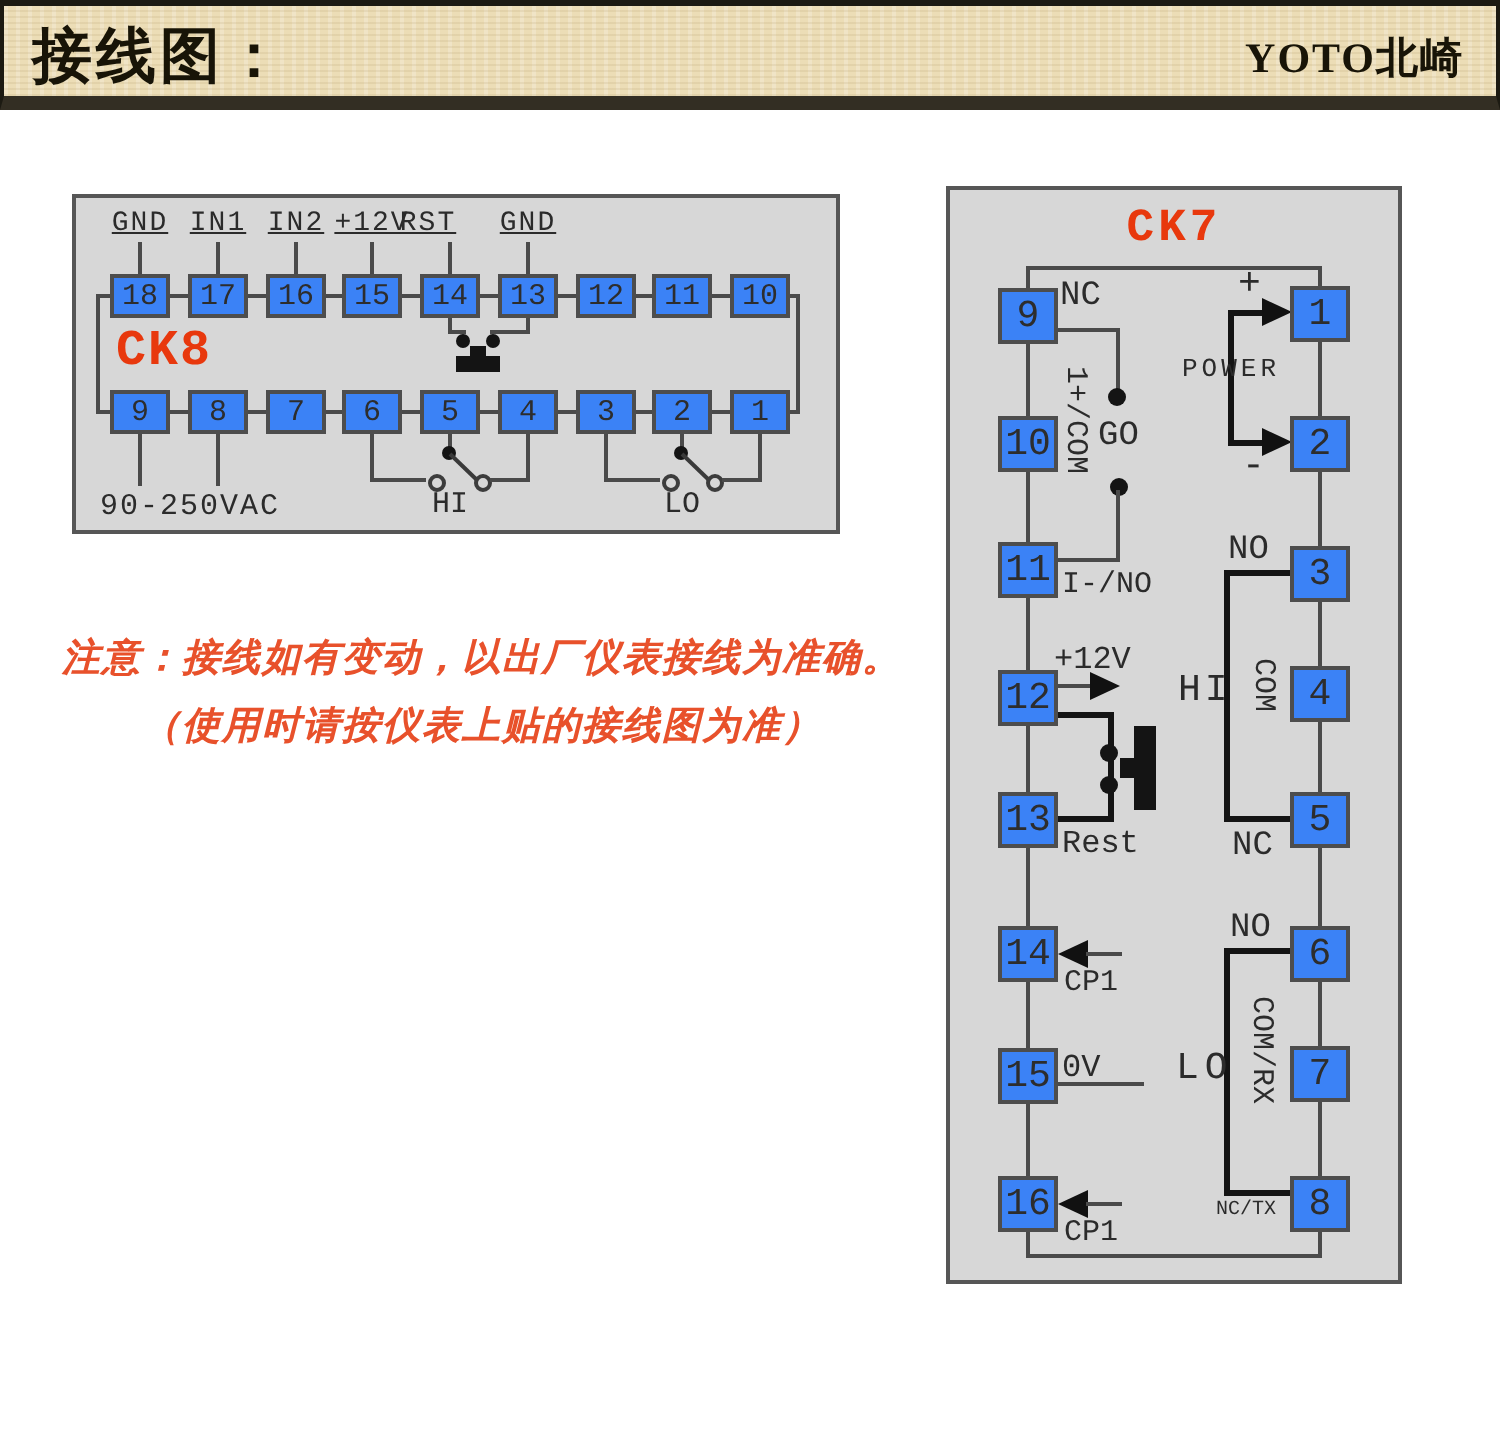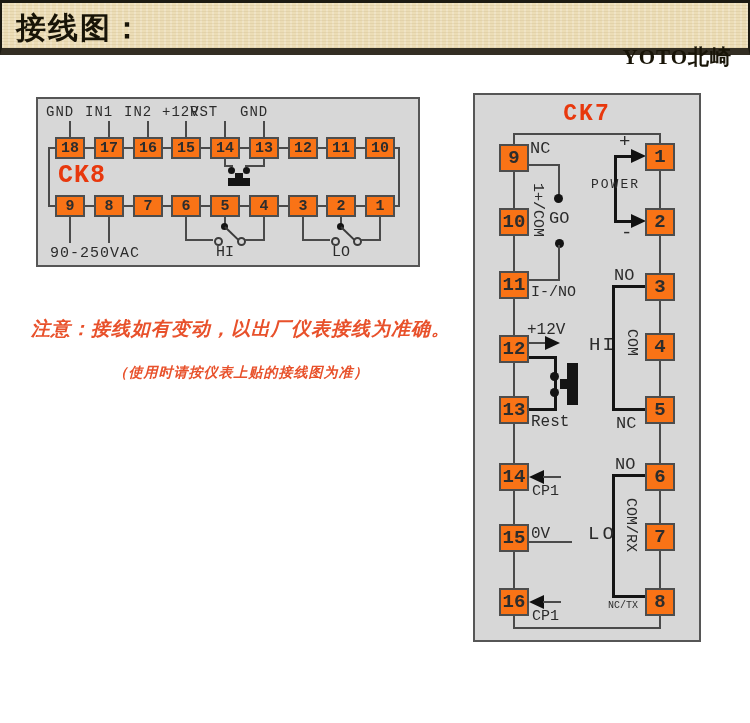--- a/index.html
+++ b/index.html
@@ -11,54 +11,54 @@
   .header { position:absolute; left:0; top:0; width:750px; height:55px;
     background:#ecddb6;
     background-image:
       repeating-linear-gradient(0deg, rgba(166,142,92,.14) 0 1px, rgba(0,0,0,0) 1px 3px),
       repeating-linear-gradient(90deg, rgba(255,255,255,.22) 0 2px, rgba(0,0,0,0) 2px 6px);
     border-top:3px solid #1c1a12; border-left:2px solid #1c1a12; border-right:2px solid #1c1a12;
     border-bottom:7px solid #332e23; }
   .header-title { position:absolute; left:14px; top:5px; font-size:30px; font-weight:bold;
     color:#181407; font-family:"Liberation Serif","DejaVu Serif",serif; letter-spacing:2px; }
   .header-brand { position:absolute; right:16px; top:12px; font-size:21px; font-weight:bold;
-    color:#181407; font-family:"Liberation Serif","DejaVu Serif",serif; letter-spacing:1px;margin-top:28px; }
+    color:#181407; font-family:"Liberation Serif","DejaVu Serif",serif; letter-spacing:1px; }
 
   
   .panel { position:absolute; background:#d7d7d7; border:2px solid #565656; }
   .wh { position:absolute; height:2px; background:#4a4a4a; }
   .wv { position:absolute; width:2px; background:#4a4a4a; }
   .wh.thick { height:3px; background:#141414; }
   .wv.thick { width:3px; background:#141414; }
   .dot { position:absolute; width:9px; height:9px; border-radius:50%; background:#141414; }
   .oc  { position:absolute; width:9px; height:9px; border-radius:50%; border:2px solid #3c3c3c; background:#d7d7d7; }
   .blk { position:absolute; background:#141414; }
-  .term { position:absolute; background:#f97316; border:2px solid #4d4d4d;
-    display:flex; align-items:center; justify-content:center; color:#2d2d2d;font-weight:bold; }
+  .term { position:absolute; background:#3b82f6; border:2px solid #4d4d4d;
+    display:flex; align-items:center; justify-content:center; color:#2d2d2d; }
   .t8 { width:30px; height:22px; font-size:15px; }
   .t7 { width:30px; height:28px; font-size:19px; }
   .lbl { position:absolute; color:#2b2b2b; white-space:nowrap; font-size:15px; }
-  .t-lbl { top:5px; width:48px; text-align:left; font-size:14px; letter-spacing:1px; }
+  .t-lbl { top:5px; width:48px; text-align:center; font-size:14px; letter-spacing:1px;text-decoration:underline; }
   .vtext { writing-mode:vertical-rl; text-orientation:mixed; }
   .arr-r { position:absolute; width:0; height:0; border-top:7px solid transparent;
     border-bottom:7px solid transparent; border-left:15px solid #111; }
   .arr-l { position:absolute; width:0; height:0; border-top:7px solid transparent;
     border-bottom:7px solid transparent; border-right:15px solid #111; }
   .blade { position:absolute; width:20px; height:2px; background:#3a3a3a;
     transform-origin:0 50%; transform:rotate(44deg); }
   .diag-title { position:absolute; font-weight:bold; color:#e8380d; }
   .ck8-title { left:20px; top:62px; font-size:25px; letter-spacing:1px; }
   .ck7-title { left:0; right:0; top:6px; text-align:center; font-size:23px; letter-spacing:2px; }
 
   
   .note { position:absolute; left:18px; top:316px; width:446px; text-align:center;
     color:#e8512b; font-weight:bold; font-style:italic;
     font-family:"Liberation Serif","DejaVu Serif",serif; }
   .note .l1 { font-size:19px; letter-spacing:1px; }
-  .note .l2 { font-size:14px; margin-top:22px; letter-spacing:1px; }
+  .note .l2 { font-size:19px; margin-top:8px; letter-spacing:1px; }
 </style>
 </head>
 <body>
 
 <div>
 
   <header class="header">
     <div class="header-title">接线图：</div>
     <div class="header-brand">YOTO北崎</div>
   </header>

